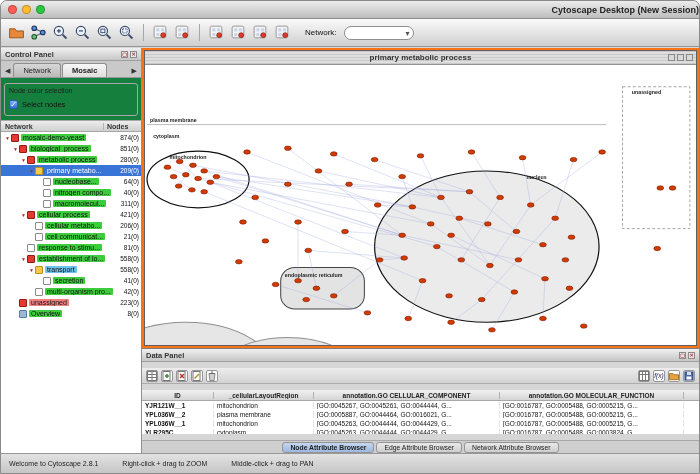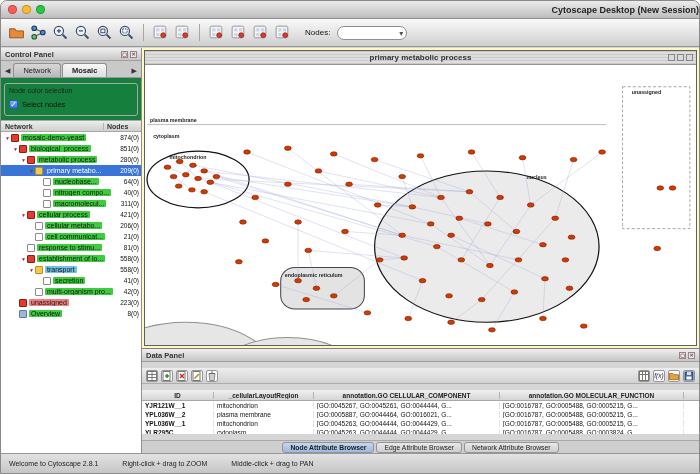--- a/index.html
+++ b/index.html
@@ -58,21 +58,21 @@
   .t-icon{width:8px;height:8px;flex:none;margin-right:2px;border-radius:1px;}
   .t-icon.folder{background:#f7c84a;border:1px solid #b98d1e;}
   .t-icon.doc{background:#fff;border:1px solid #8a8a8a;}
   .t-icon.net-red{background:#e23b2e;border:1px solid #8f1d14;}
   .t-icon.net{background:#9fb7d4;border:1px solid #5a7ba0;}
   .t-label{padding:0 2px;border-radius:1px;min-width:0;overflow:hidden;}
   .t-count{margin-left:auto;padding-right:2px;font-size:6.5px;flex:none;}
   .tree-row.sel .t-count{color:#fff;}
   
   .right-col{flex:1;display:flex;flex-direction:column;min-width:0;}
-  .canvas-area{height:300px;background:#fef9c3;padding:2px;flex:none;}
+  .canvas-area{height:300px;background:#f97316;padding:2px;flex:none;}
   .iframe{width:100%;height:100%;border:1px solid #606060;display:flex;flex-direction:column;background:#fff;}
   .iframe-title{height:14px;background:repeating-linear-gradient(0deg,#c9c9c9 0 1px,#dedede 1px 3px);
     border-bottom:1px solid #949494;font-size:8px;font-weight:bold;color:#333;text-align:center;line-height:14px;
     position:relative;flex:none;}
   .frame-btns{position:absolute;right:3px;top:3px;display:flex;gap:2px;}
   .fb{width:7px;height:7px;border:1px solid #888;background:#d9d9d9;}
   .iframe-body{flex:1;position:relative;background:#fff;min-height:0;}
   .iframe-body svg{position:absolute;left:0;top:0;width:100%;height:100%;}
   
   .data-panel{flex:1;display:flex;flex-direction:column;border-top:1px solid #7e7e7e;background:#d6d6d6;min-height:0;gap:6px;}
@@ -207,21 +207,21 @@
         <span class="tb-icon">
           <svg width="17" height="17" viewBox="0 0 16 16">
             <rect x="2" y="2" width="11" height="11" rx="1.5" fill="#f4f4f4" stroke="#8a8a8a" stroke-width="0.8"></rect>
             <rect x="4" y="4" width="3" height="3" fill="#c9d6ea"></rect>
             <rect x="8.5" y="4" width="3" height="3" fill="#c9d6ea"></rect>
             <rect x="4" y="8.5" width="3" height="3" fill="#c9d6ea"></rect>
             <circle cx="10.5" cy="10.5" r="2.3" fill="#e03a2a" stroke="#7a150c" stroke-width="0.6"></circle>
           </svg>
         </span>
       </span>
-    <span class="search-label">Nodes:</span>
+    <span class="search-label">Network:</span>
     <span class="search-combo">
       <span></span>
       <span class="search-arrow">▾</span>
     </span>
   </div>
 
   <div class="main">
 
     <div class="control-panel">
       <div class="panel-titlebar">

